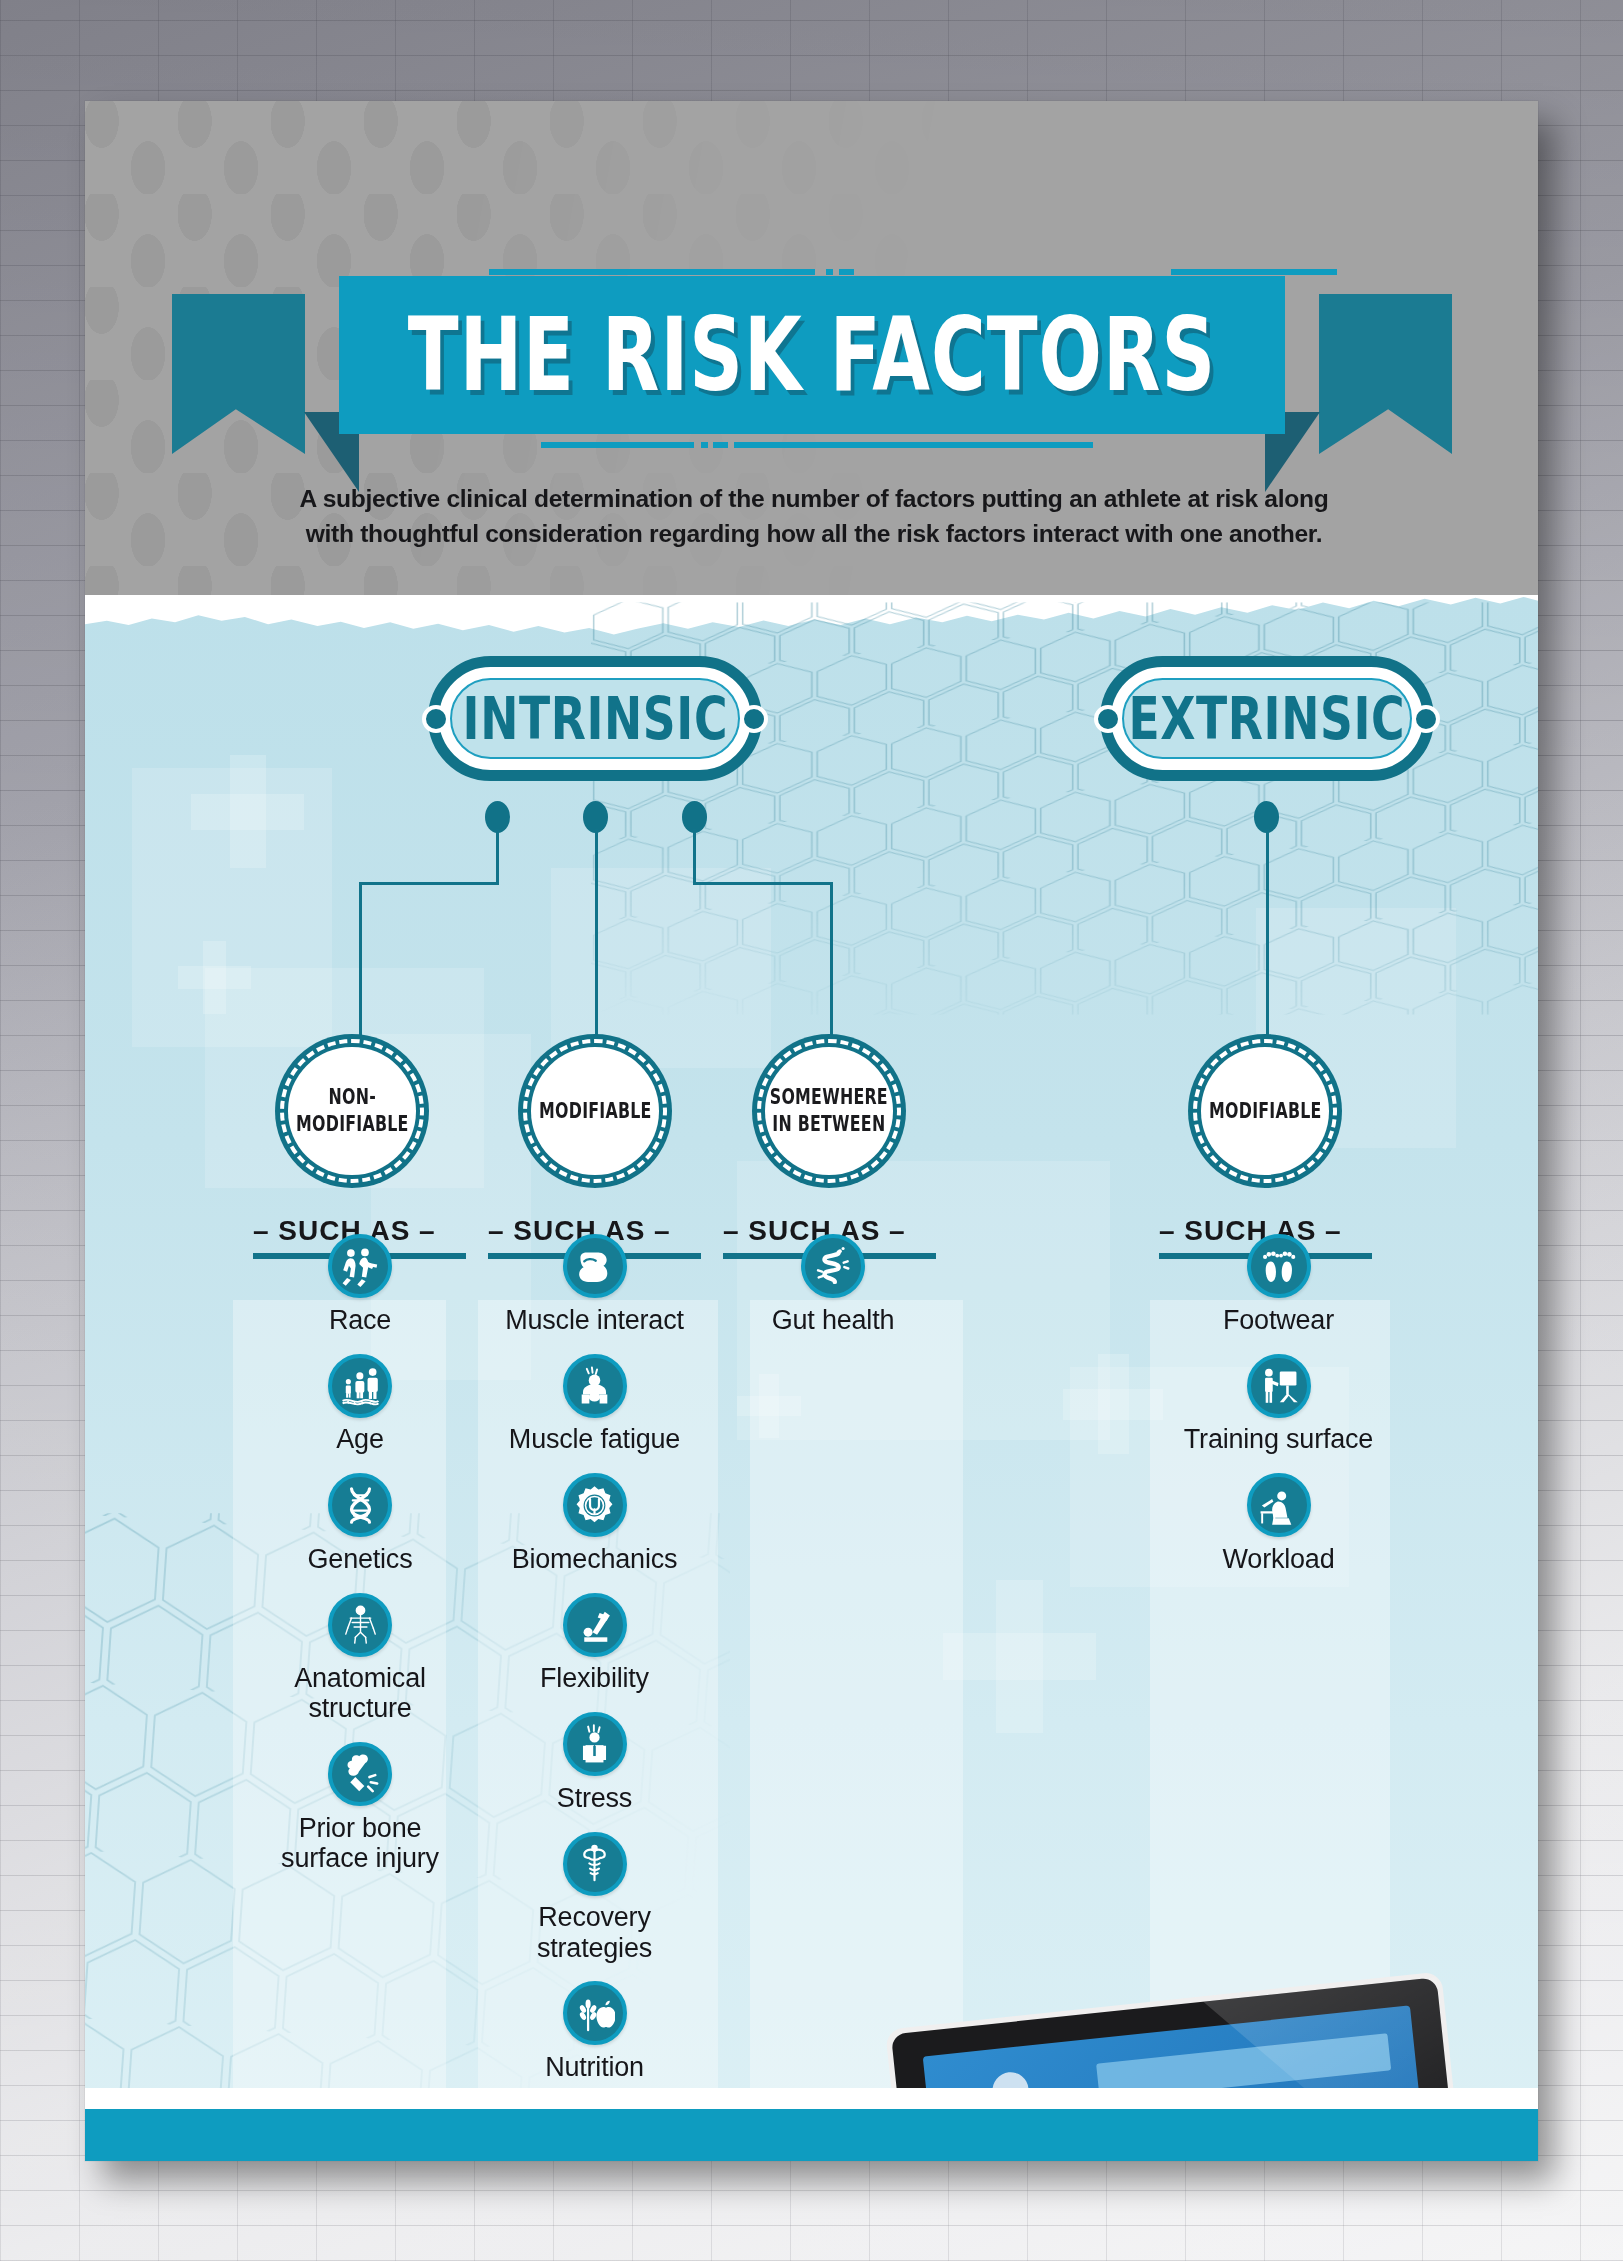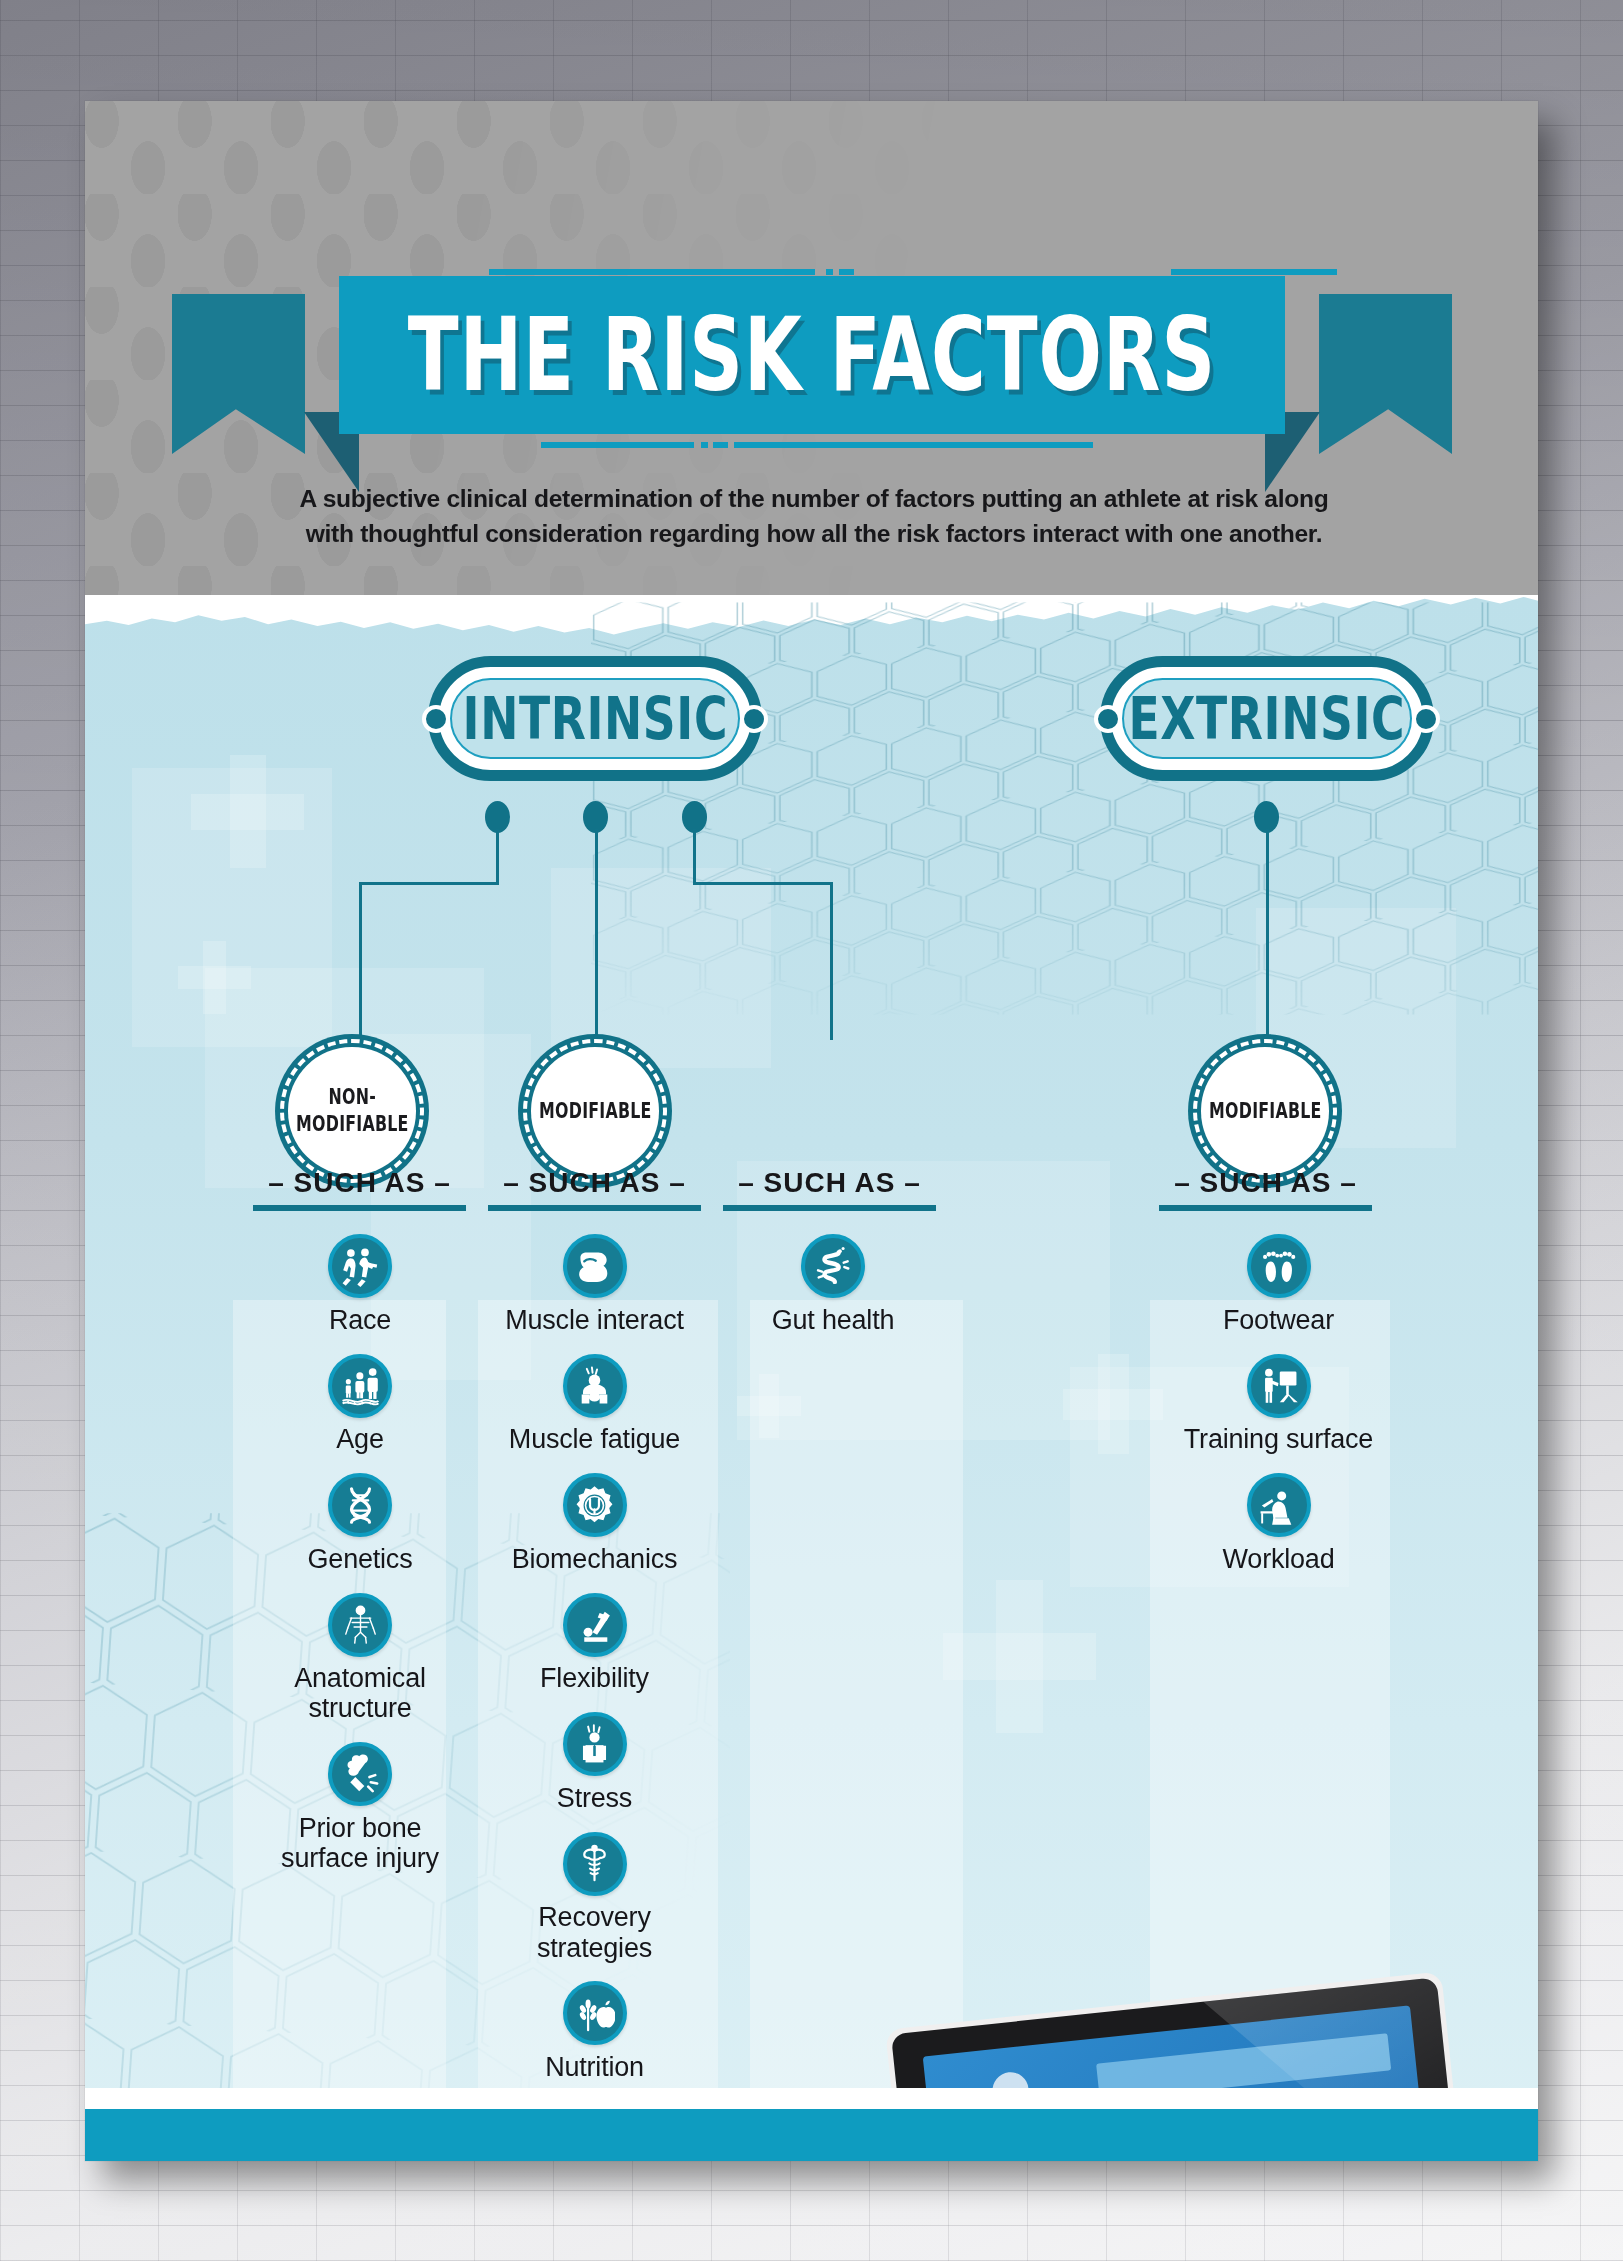--- a/index.html
+++ b/index.html
@@ -180,21 +180,21 @@
     background:#ffffff;
     display:flex; align-items:center; justify-content:center; text-align:center;
   }
   .bubble .face span {
     font-family:"Liberation Sans Narrow","DejaVu Sans Condensed","Liberation Sans", sans-serif;
     font-weight:bold; color:#1b1b1e; font-size:22px; line-height:1.22;
     transform:scaleX(.8); letter-spacing:0.3px;
   }
 
   
-  .suchas { position:absolute; text-align:center; }
+  .suchas { position:absolute; text-align:left;margin-top:48px; }
   .suchas .lbl {
     font-size:28px; font-weight:bold; color:#17171a; letter-spacing:1px;
     white-space:nowrap;
   }
   .suchas .bar { margin-top:6px; height:6px; background:#11738a; }
 
   
   .col { position:absolute; }
   .item { text-align:center; margin-bottom:18.6px; }
   .ico {
@@ -366,20 +366,28 @@
       </div>
     </div>
 
     <div class="bubble" style="left:433px; top:439px;">
       <div class="dash"></div>
       <div class="face">
         <span>MODIFIABLE</span>
       </div>
     </div>
 
+    <div class="bubble" style="left:667px; top:439px;">
+      <div class="dash"></div>
+      <div class="face">
+        <span>SOMEWHERE
+IN
+BETWEEN</span>
+      </div>
+    </div>
 
     <div class="bubble" style="left:1103px; top:439px;">
       <div class="dash"></div>
       <div class="face">
         <span>MODIFIABLE</span>
       </div>
     </div>
 
     <div class="suchas" style="left:168px; top:572px; width:213px;">
       <div class="lbl">– SUCH AS –</div>

